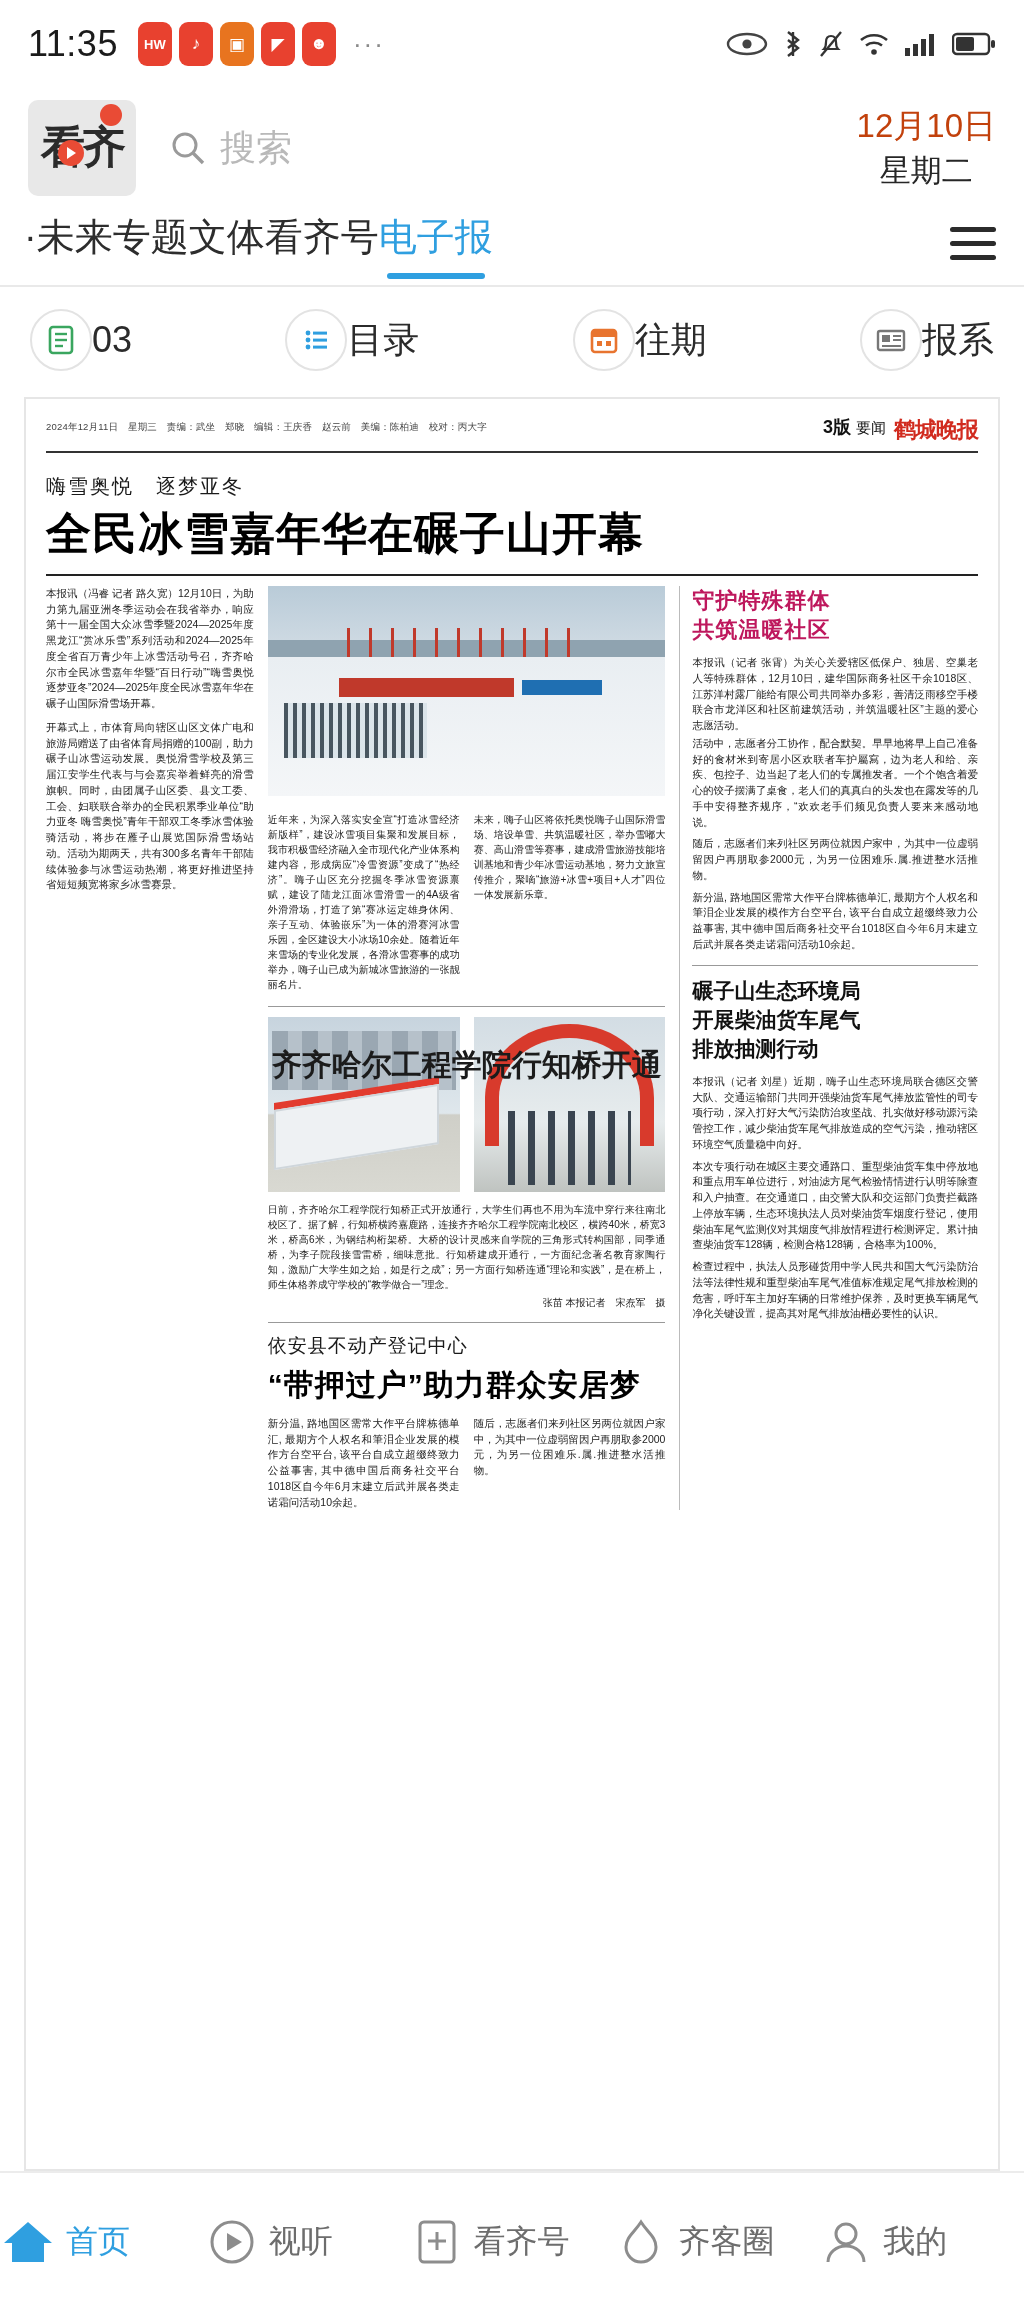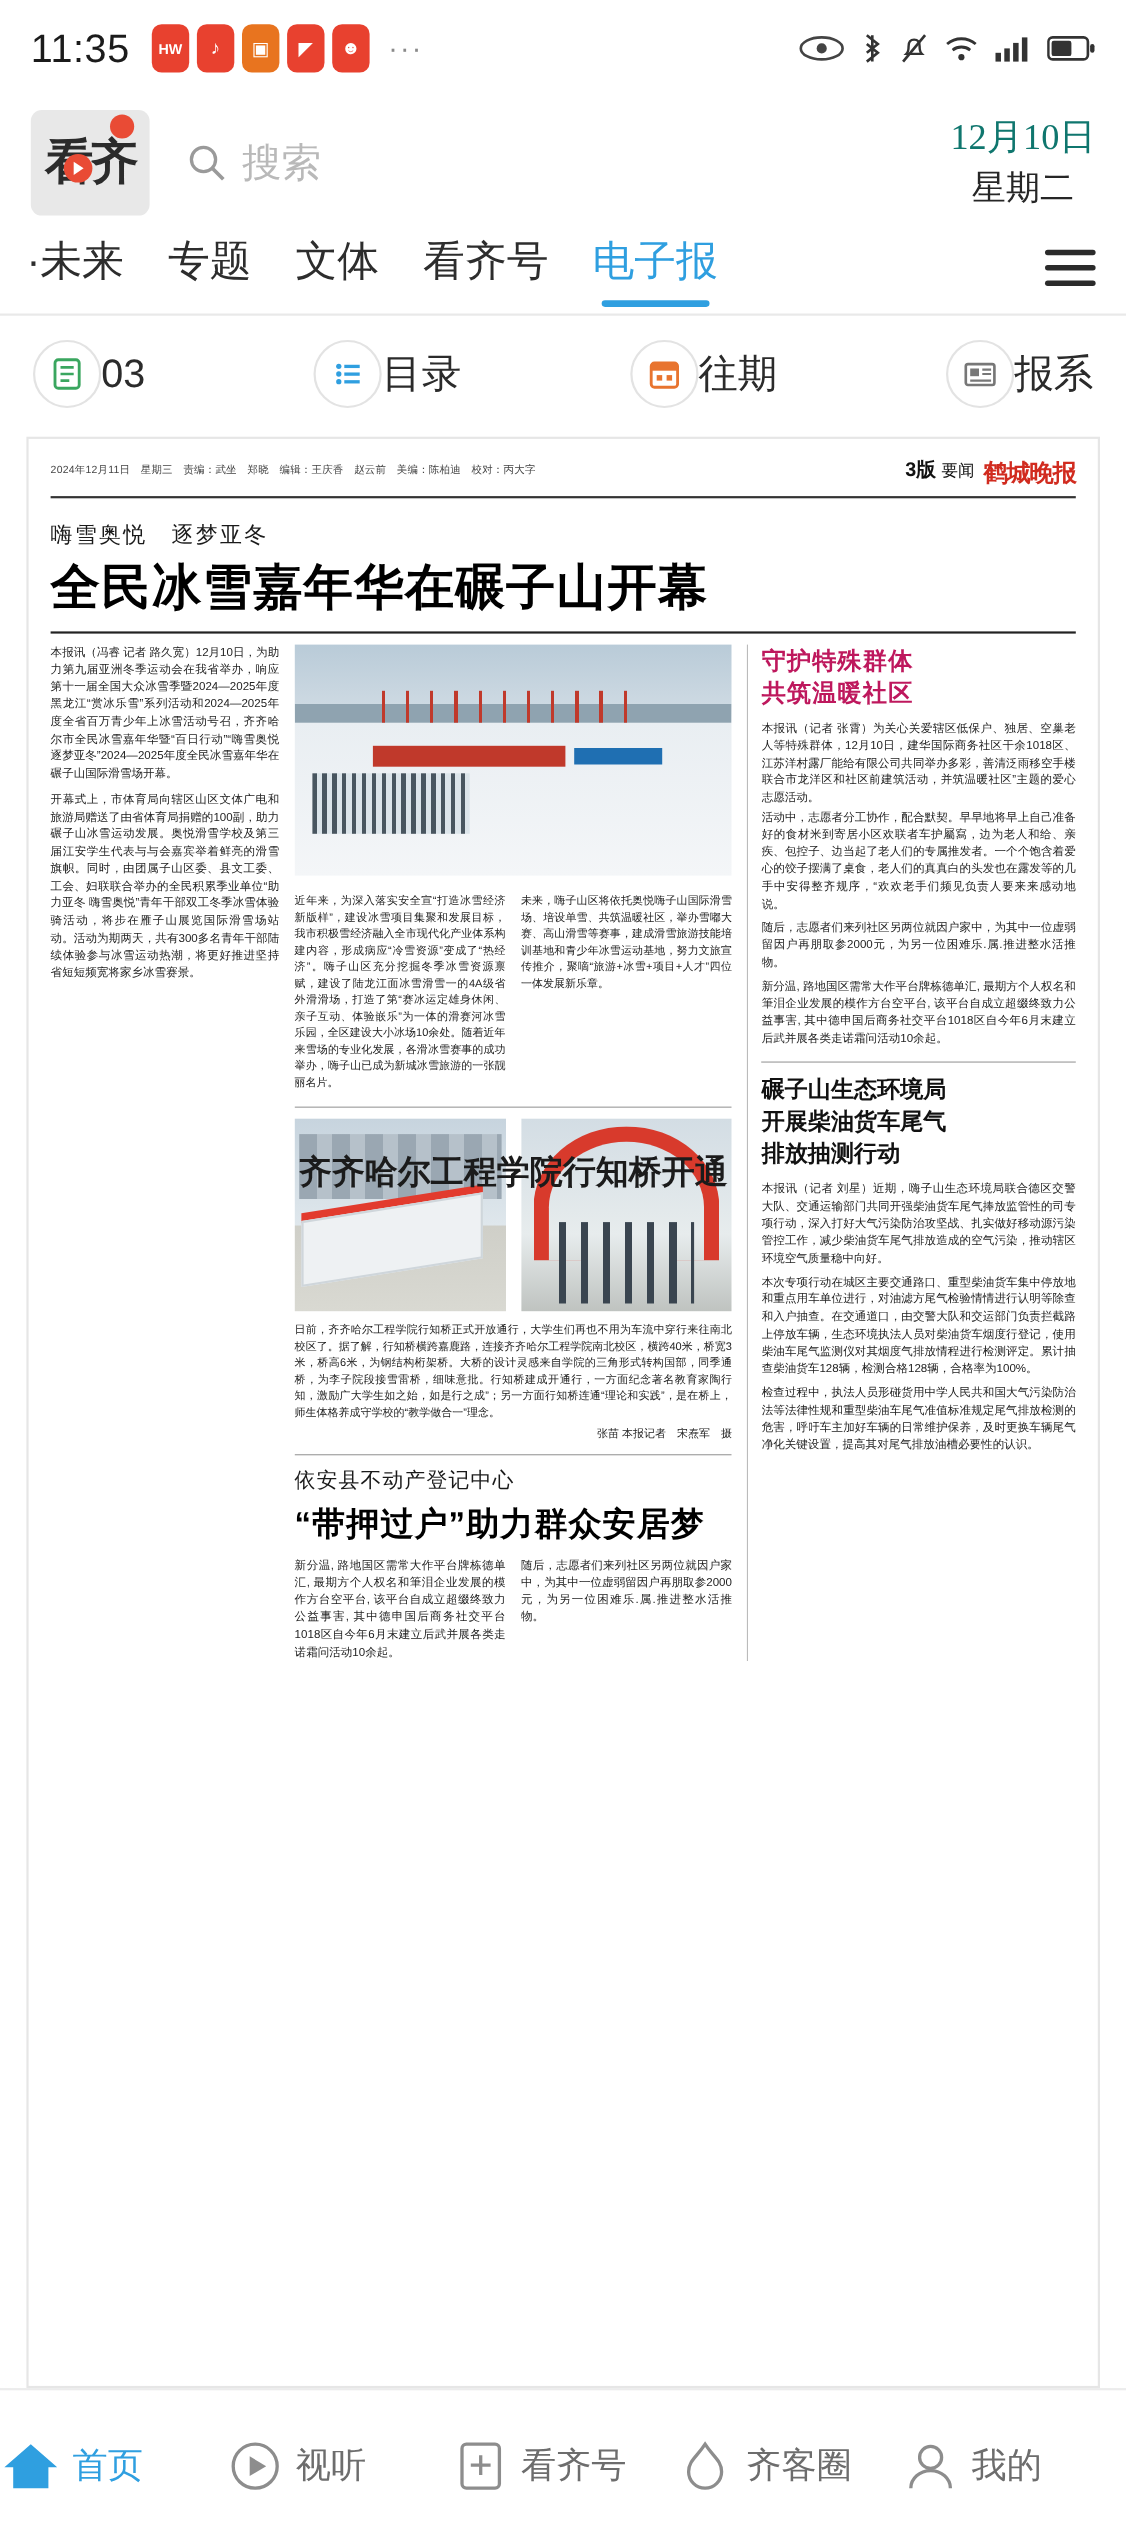--- a/index.html
+++ b/index.html
@@ -30,26 +30,26 @@
     position: relative; overflow: hidden; flex: 0 0 auto;
   }
   .logo .kq { position:absolute; left:0; top:18px; width:108px; text-align:center; font-size:44px; font-weight:bold; color:#2b2b2b; letter-spacing:-3px;}
   .logo .dot { position:absolute; right:14px; top:4px; width:22px; height:22px; border-radius:50%; background:#e94b35; }
   .logo .play { position:absolute; left:30px; top:40px; width:26px;height:26px;border-radius:50%;background:#e94b35;}
   .logo .play::after{content:"";position:absolute;left:9px;top:7px;border-left:9px solid #fff;border-top:6px solid transparent;border-bottom:6px solid transparent;}
   .search { display: flex; align-items: center; gap: 14px; margin-left: 34px; }
   .search .s-ico { width: 36px; height: 36px; }
   .search .s-txt { font-size: 36px; color: #b9b9b9; }
   .datebox { margin-left: auto; text-align: center; line-height: 1.45; }
-  .datebox div:first-child { font-size: 33px; color: #0f766e; font-family: Liberation Serif, serif; }
+  .datebox div:first-child { font-size: 33px; color: #c2410c; }
   .datebox div:last-child { font-size: 31px; color: #262626; }
 
   
   .navbar { display: flex; align-items: flex-end; padding: 10px 18px 0 24px; flex: 0 0 auto; }
-  .nav-items { display: flex; align-items: flex-end; gap: 40px; flex: 1 1 auto; overflow: hidden; }
+  .nav-items { display: flex; align-items: flex-end; flex: 1 1 auto; overflow: hidden; }
   .nav-item { font-size: 38px; color: #2d2d2d; padding-bottom: 22px; position: relative; white-space: nowrap; }
   .nav-item.active { color: #2f9fe0; }
   .nav-item.active::after {
     content: ""; position: absolute; left: 8px; right: 8px; bottom: 6px;
     height: 6px; border-radius: 3px; background: #2f9fe0;
   }
   .hamburger { width: 56px; height: 56px; display: flex; flex-direction: column; justify-content: center; gap: 9px; margin-bottom: 14px; flex: 0 0 auto;}
   .hamburger span { display: block; height: 5px; background: #2b2b2b; border-radius: 3px; }
   .hamburger span:nth-child(1){width:46px;} .hamburger span:nth-child(2){width:46px;} .hamburger span:nth-child(3){width:46px;}
 

